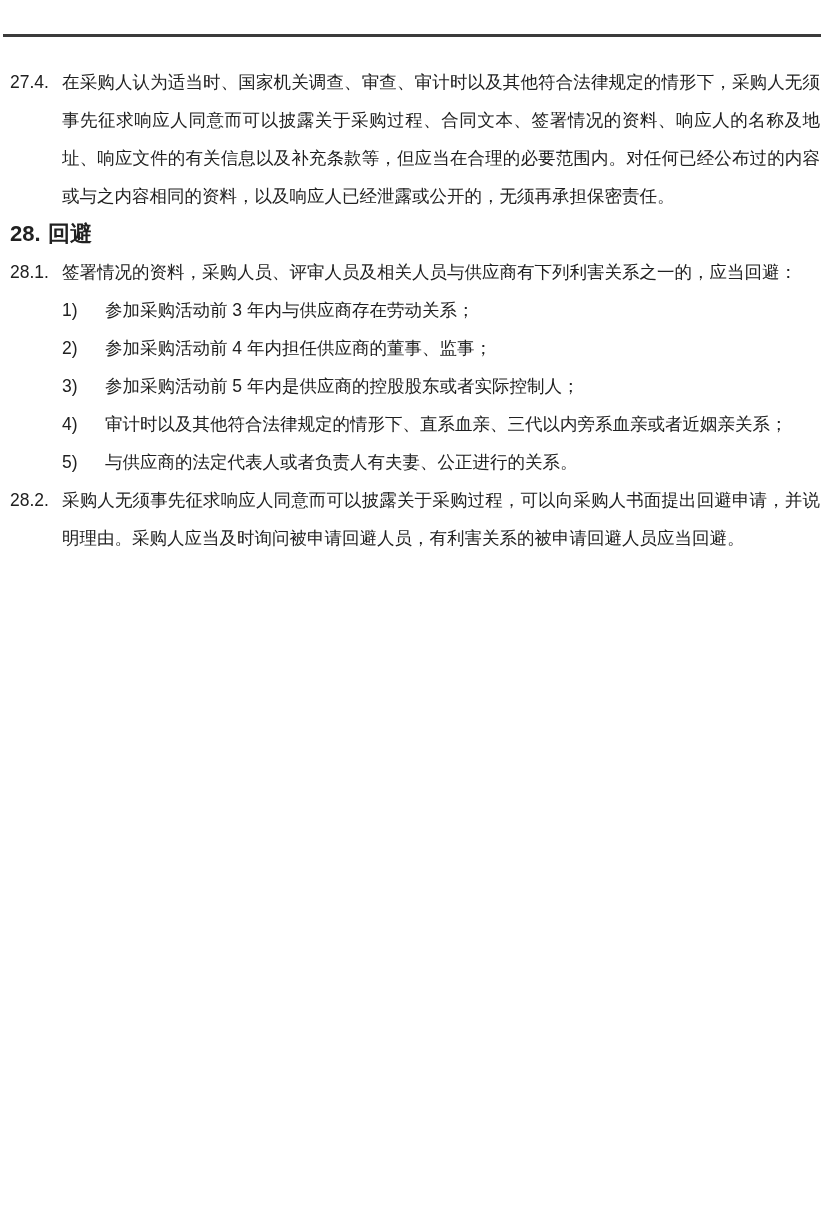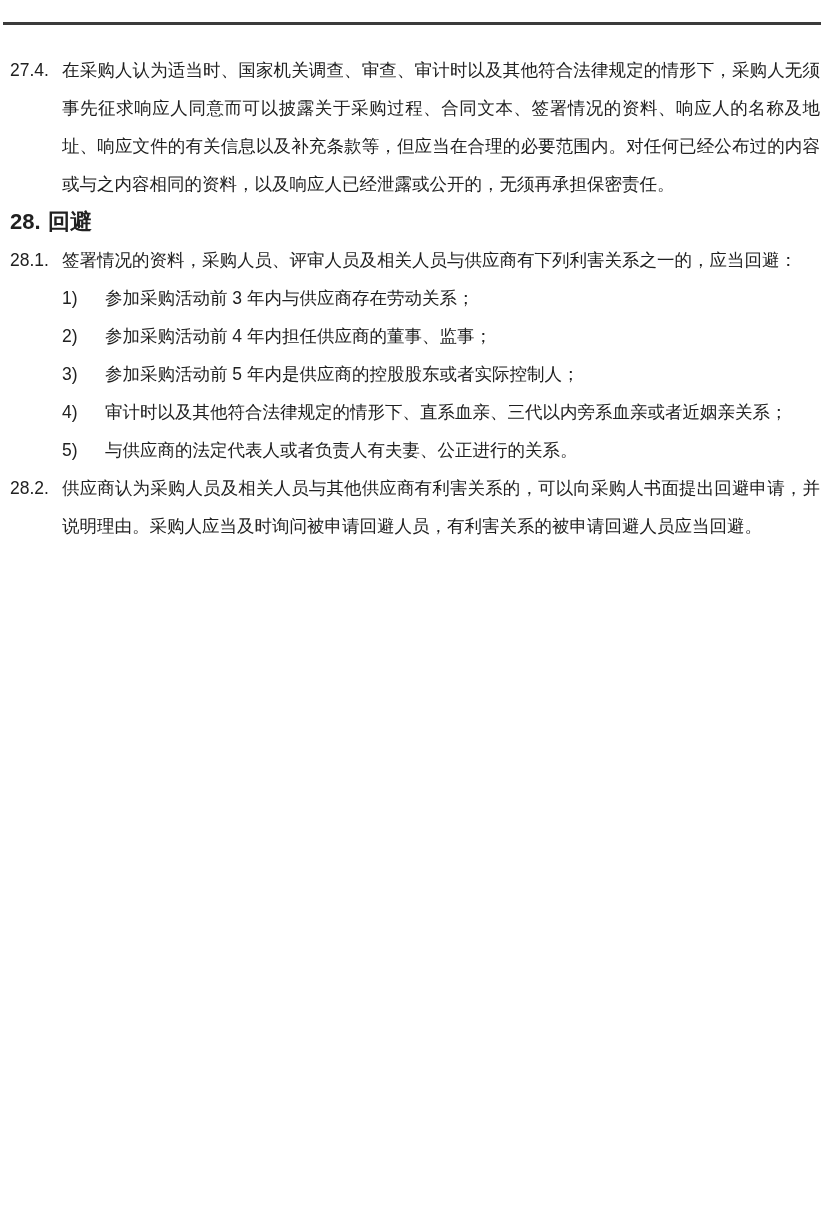--- a/index.html
+++ b/index.html
@@ -8,20 +8,21 @@
     background: #ffffff;
   }
   .page {
     position: relative;
     width: 830px;
     height: 1131px;
     background: #ffffff;
     font-family: "Liberation Sans", sans-serif;
     color: #212121;
     overflow: hidden;
+    margin-top: 12px;
   }
   .header-rule {
     position: absolute;
     top: 22px;
     left: 3px;
     width: 818px;
     height: 3px;
     background: #3b3b3b;
   }
   .content {
@@ -124,21 +125,21 @@
         <span class="li-body">审计时以及其他符合法律规定的情形下、直系血亲、三代以内旁系血亲或者近姻亲关系；</span>
       </div>
       <div class="list-item">
         <span class="li-num">5)</span>
         <span class="li-body">与供应商的法定代表人或者负责人有夫妻、公正进行的关系。</span>
       </div>
     </div>
 
     <div class="clause">
       <span class="clause-num">28.2.</span>
-      <span class="clause-body">供应商认为采购人员及相关人员与其他供应商有利害关系的，可以向采购人书面提出回避申请，并说明理由。采购人应当及时询问被申请回避人员，有利害关系的被申请回避人员应当回避。</span>
+      <span class="clause-body">采购人无须事先征求响应人同意而可以披露关于采购过程，可以向采购人书面提出回避申请，并说明理由。采购人应当及时询问被申请回避人员，有利害关系的被申请回避人员应当回避。</span>
     </div>
 
   </div>
 
   <div class="footer">
     <span>第 12 页 共 12 页</span>
   </div>
 
 </div>
 

